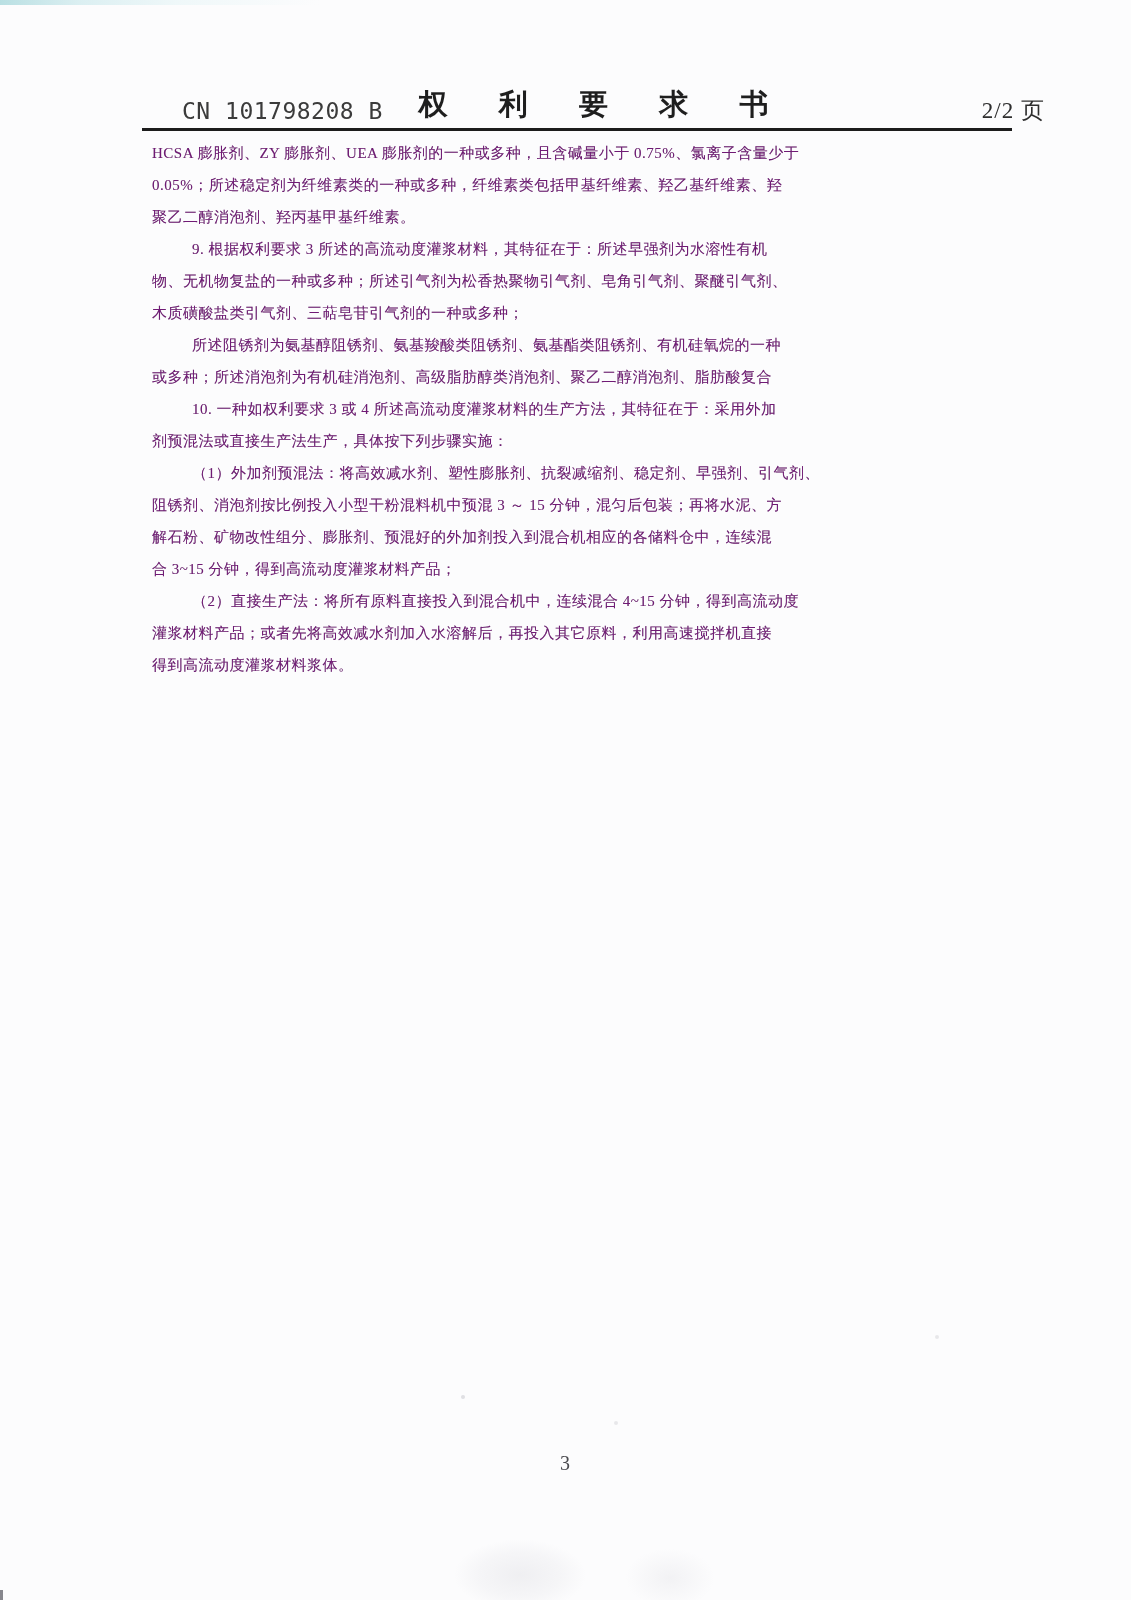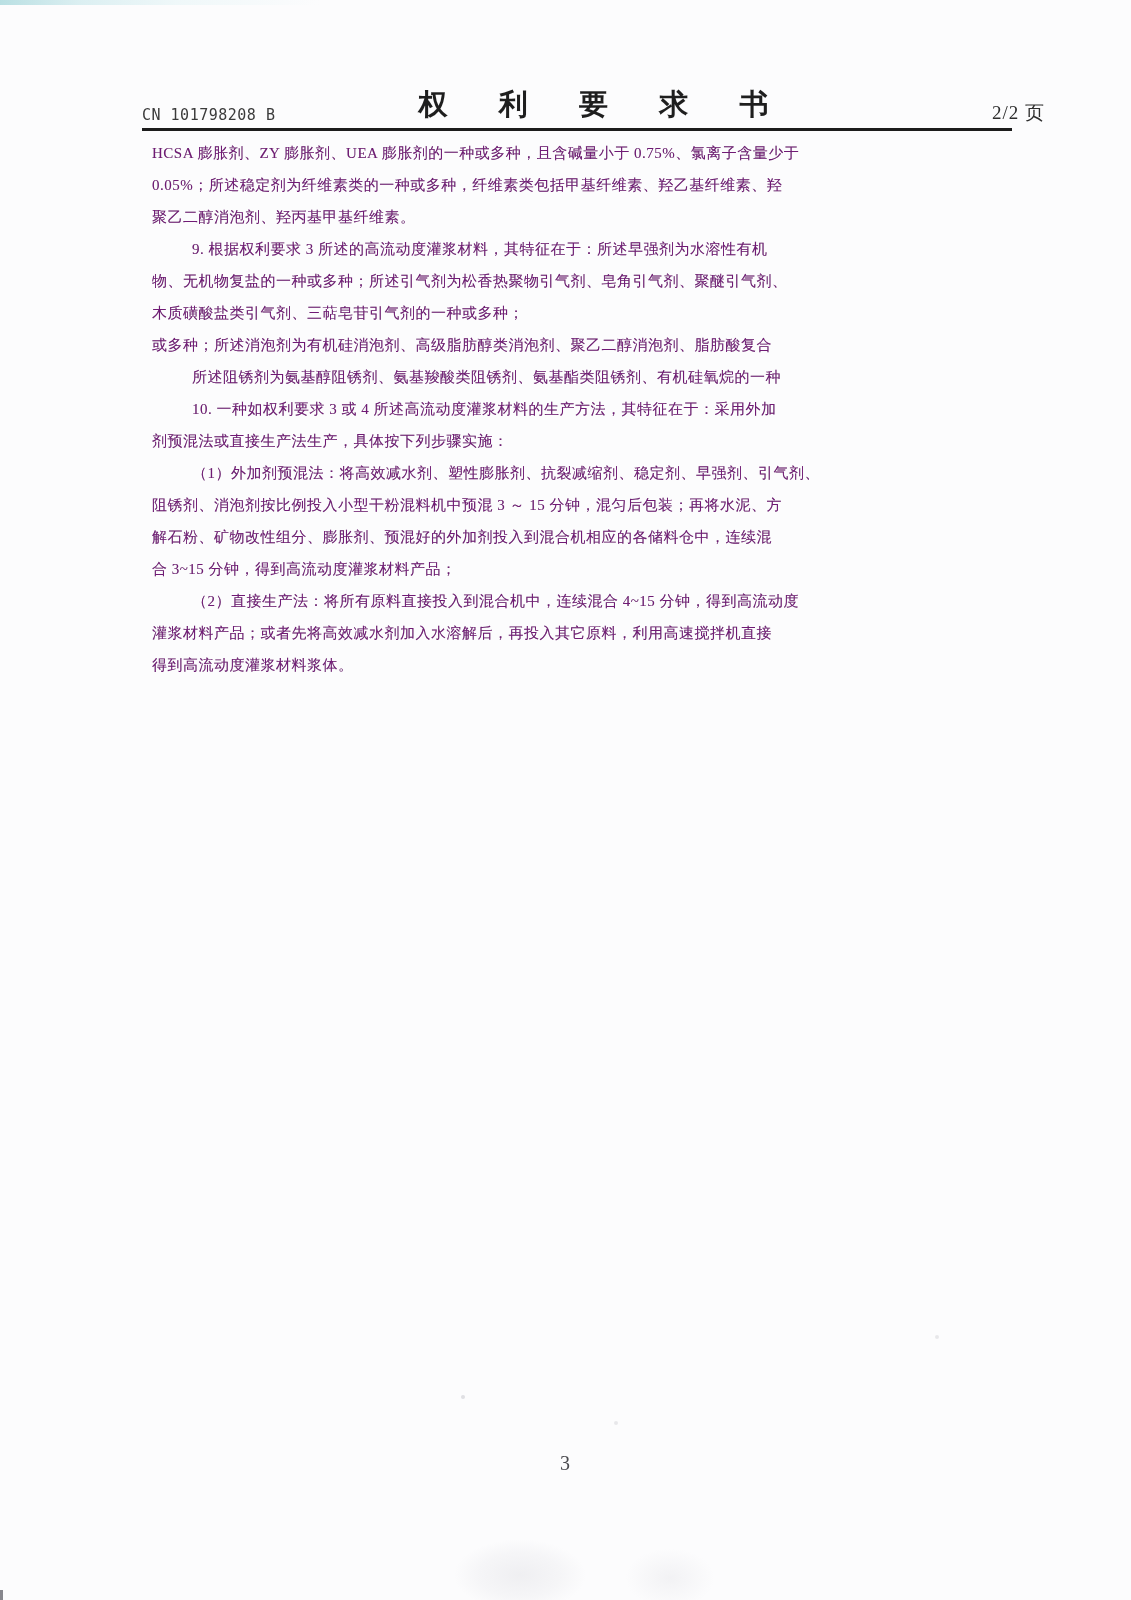--- a/index.html
+++ b/index.html
@@ -13,32 +13,32 @@
   .sheet { position: absolute; inset: 0; }
 
   
   .header {
     position: absolute;
     left: 142px; top: 84px; width: 903px; height: 42px;
     display: flex; align-items: flex-end; justify-content: space-between;
   }
   .doc-number {
     font-family: "DejaVu Sans Mono", "Liberation Mono", monospace;
-    font-size: 15px; color: #3b3b3b; letter-spacing: 0.5px;
-    padding-bottom: 2px; white-space: nowrap;
+    font-size: 23px; color: #3b3b3b; letter-spacing: 0.5px;
+    padding-bottom: 2px; white-space: nowrap; margin-left: 40px;
   }
   .doc-title {
     position: absolute; left: 0; right: 0; bottom: 1px;
     text-align: center;
     font-size: 29px; font-weight: 600; color: #1e1e1e;
     letter-spacing: 22px; text-indent: 22px;
     white-space: nowrap;
   }
   .page-indicator {
-    font-size: 19px; color: #2e2e2e; letter-spacing: 1px;
+    font-size: 23px; color: #2e2e2e; letter-spacing: 1px;
     padding-bottom: 0; white-space: nowrap; z-index: 2;
   }
   .header-rule {
     position: absolute;
     left: 142px; top: 128px; width: 870px; height: 3px;
     background: #1c1c1c;
   }
 
   
   .claims {
@@ -97,22 +97,22 @@
   </div>
   <div class="header-rule"></div>
 
   <div class="claims">
     <div class="line">HCSA 膨胀剂、ZY 膨胀剂、UEA 膨胀剂的一种或多种，且含碱量小于 0.75%、氯离子含量少于</div>
     <div class="line">0.05%；所述稳定剂为纤维素类的一种或多种，纤维素类包括甲基纤维素、羟乙基纤维素、羟</div>
     <div class="line">聚乙二醇消泡剂、羟丙基甲基纤维素。</div>
     <div class="line indent">9. 根据权利要求 3 所述的高流动度灌浆材料，其特征在于：所述早强剂为水溶性有机</div>
     <div class="line">物、无机物复盐的一种或多种；所述引气剂为松香热聚物引气剂、皂角引气剂、聚醚引气剂、</div>
     <div class="line">木质磺酸盐类引气剂、三萜皂苷引气剂的一种或多种；</div>
+    <div class="line indent">所述阻锈剂为氨基醇阻锈剂、氨基羧酸类阻锈剂、氨基酯类阻锈剂、有机硅氧烷的一种</div>
     <div class="line">或多种；所述消泡剂为有机硅消泡剂、高级脂肪醇类消泡剂、聚乙二醇消泡剂、脂肪酸复合</div>
-    <div class="line indent">所述阻锈剂为氨基醇阻锈剂、氨基羧酸类阻锈剂、氨基酯类阻锈剂、有机硅氧烷的一种</div>
     <div class="line indent">10. 一种如权利要求 3 或 4 所述高流动度灌浆材料的生产方法，其特征在于：采用外加</div>
     <div class="line">剂预混法或直接生产法生产，具体按下列步骤实施：</div>
     <div class="line indent">（1）外加剂预混法：将高效减水剂、塑性膨胀剂、抗裂减缩剂、稳定剂、早强剂、引气剂、</div>
     <div class="line">阻锈剂、消泡剂按比例投入小型干粉混料机中预混 3 ～ 15 分钟，混匀后包装；再将水泥、方</div>
     <div class="line">解石粉、矿物改性组分、膨胀剂、预混好的外加剂投入到混合机相应的各储料仓中，连续混</div>
     <div class="line">合 3~15 分钟，得到高流动度灌浆材料产品；</div>
     <div class="line indent">（2）直接生产法：将所有原料直接投入到混合机中，连续混合 4~15 分钟，得到高流动度</div>
     <div class="line">灌浆材料产品；或者先将高效减水剂加入水溶解后，再投入其它原料，利用高速搅拌机直接</div>
     <div class="line">得到高流动度灌浆材料浆体。</div>
   </div>

